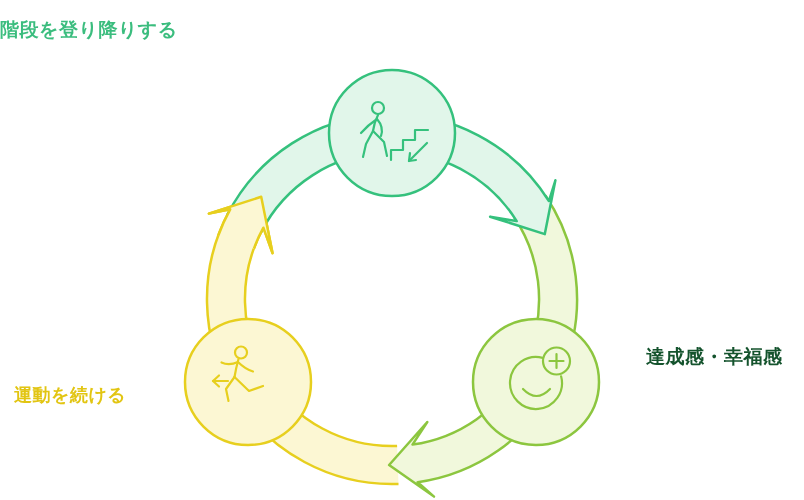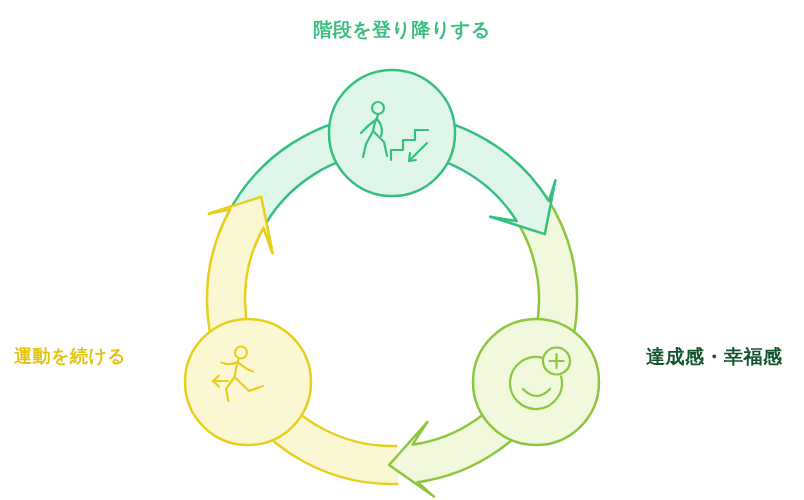--- a/index.html
+++ b/index.html
@@ -5,21 +5,21 @@
   html,body{margin:0;padding:0;background:#fff;}
   .stage{
     position:relative;width:804px;height:500px;background:#ffffff;overflow:hidden;
     font-family:"Liberation Sans",sans-serif;
   }
   .stage svg{position:absolute;left:0;top:0;}
   #bands path{stroke-width:2.5;stroke-linejoin:round;}
   .node-circle{stroke-width:2.5;}
   .icon *{stroke-width:2.2;fill:none;stroke-linecap:round;stroke-linejoin:round;}
   .lbl{position:absolute;font-weight:600;letter-spacing:0.5px;white-space:nowrap;}
-  .lbl-top{left:0;right:0;top:17px;text-align:center;font-size:19px;}
+  .lbl-top{left:0;right:0;top:17px;font-size:19px;}
   .lbl-right{left:646px;top:344px;font-size:19px;line-height:26px;}
   .lbl-left{left:14px;top:344px;font-size:18px;}
 </style>
 </head>
 <body>
 
 <div class="stage">
 
   <svg width="804" height="500" viewBox="0 0 804 500">
     <g id="bands">
@@ -67,14 +67,14 @@
       </g>
     </g>
   </svg>
 
   <div class="lbl lbl-top" style="color: rgb(59, 189, 126);">階段を登り降りする</div>
 
   <div class="lbl lbl-right" style="color: #14532d;">
     <span style="display:block">達成感・幸福感</span>
   </div>
 
-  <div class="lbl lbl-left" style="color: rgb(226, 197, 18);">運動を続ける</div>
+  <div class="lbl lbl-left" style="color: rgb(226, 197, 18); margin-top: 39px;">運動を続ける</div>
 </div>
 
 </body></html>

